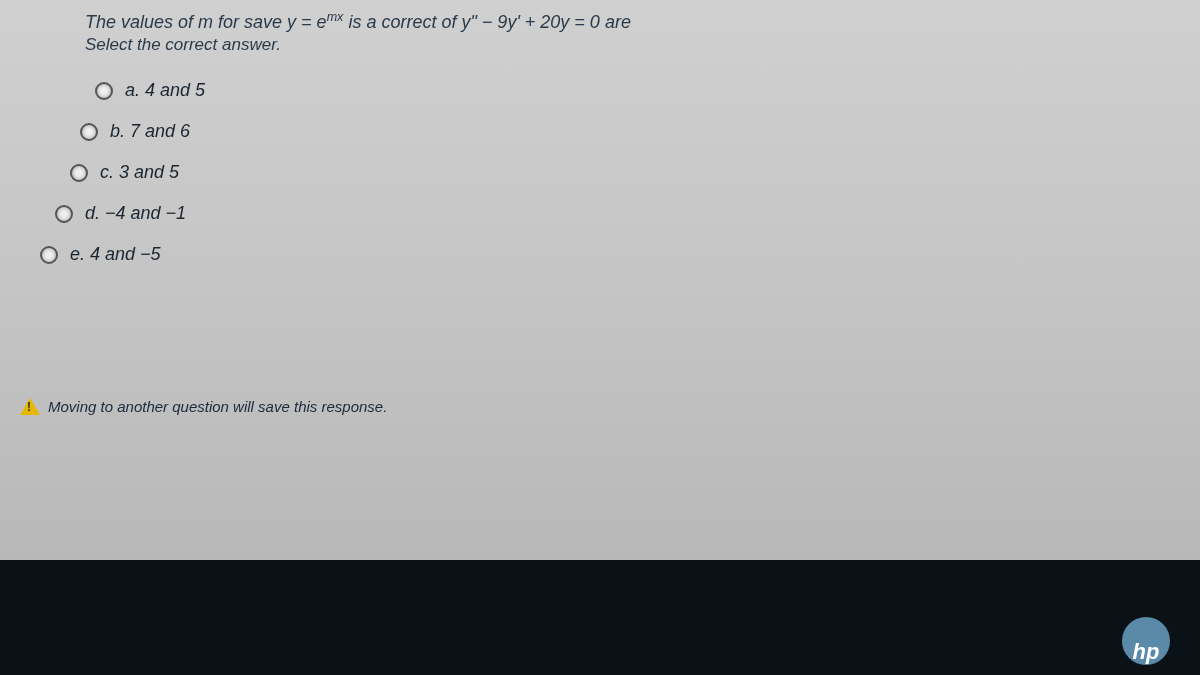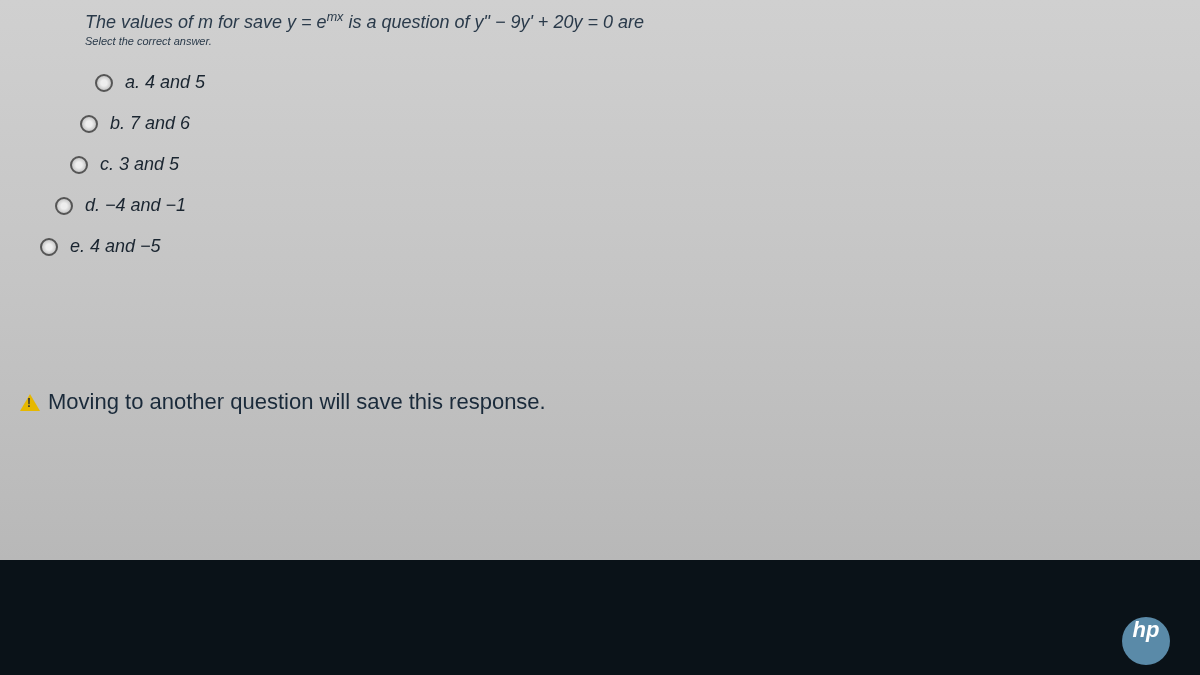--- a/index.html
+++ b/index.html
@@ -29,21 +29,21 @@
     font-size: 18px;
     font-style: italic;
     padding-left: 85px;
   }
   .question-text .math {
     font-style: italic;
     text-align: right;
   }
   .instruction {
     color: #2a3a4a;
-    font-size: 11px;
+    font-size: 17px;
     font-style: italic;
     padding-left: 85px;
     margin-top: 2px;
   }
   .options {
     padding: 15px 0 0 0;
   }
   .option {
     display: flex;
     align-items: center;
@@ -91,55 +91,56 @@
     position: absolute;
     top: 2px;
     left: -3px;
     color: #333;
     font-size: 12px;
     font-weight: bold;
     font-style: normal;
   }
   .footer-text {
     color: #1a2a3a;
-    font-size: 22px;
+    font-size: 15px;
+    font-style: italic;
   }
   .bottom-strip {
     background: #0a1218;
     width: 100%;
     height: 115px;
     position: absolute;
     bottom: 0;
   }
   .logo {
     position: absolute;
     bottom: 10px;
     right: 30px;
     width: 48px;
     height: 48px;
     border-radius: 50%;
     background: #5a8aa8;
     color: #fff;
     display: flex;
-    align-items: flex-start;
+    align-items: flex-end;
     justify-content: center;
     font-size: 22px;
     font-style: italic;
     font-weight: bold;
     overflow: hidden;
   }
   sup { font-size: 0.7em; text-align: right; }
 </style>
 </head>
 <body>
 
 <div class="quiz-panel">
   <div class="question-block">
     <div class="question-text">
-      <span>The values of m for save </span><span class="math">y = e</span><sup>mx</sup><span> is a question of </span><span class="math">y" − 9y' + 20y = 0</span><span> are</span>
+      <span>The values of m for save </span><span class="math">y = e</span><sup>mx</sup><span> is a correct of </span><span class="math">y" − 9y' + 20y = 0</span><span> are</span>
     </div>
     <div class="instruction">Select the correct answer.</div>
   </div>
 
   <div class="options">
     <div class="option option-a">
       <div class="radio"></div>
       <span class="option-label">a.</span>
       <span>&nbsp;</span>
       <span class="option-label">4 and 5</span>

